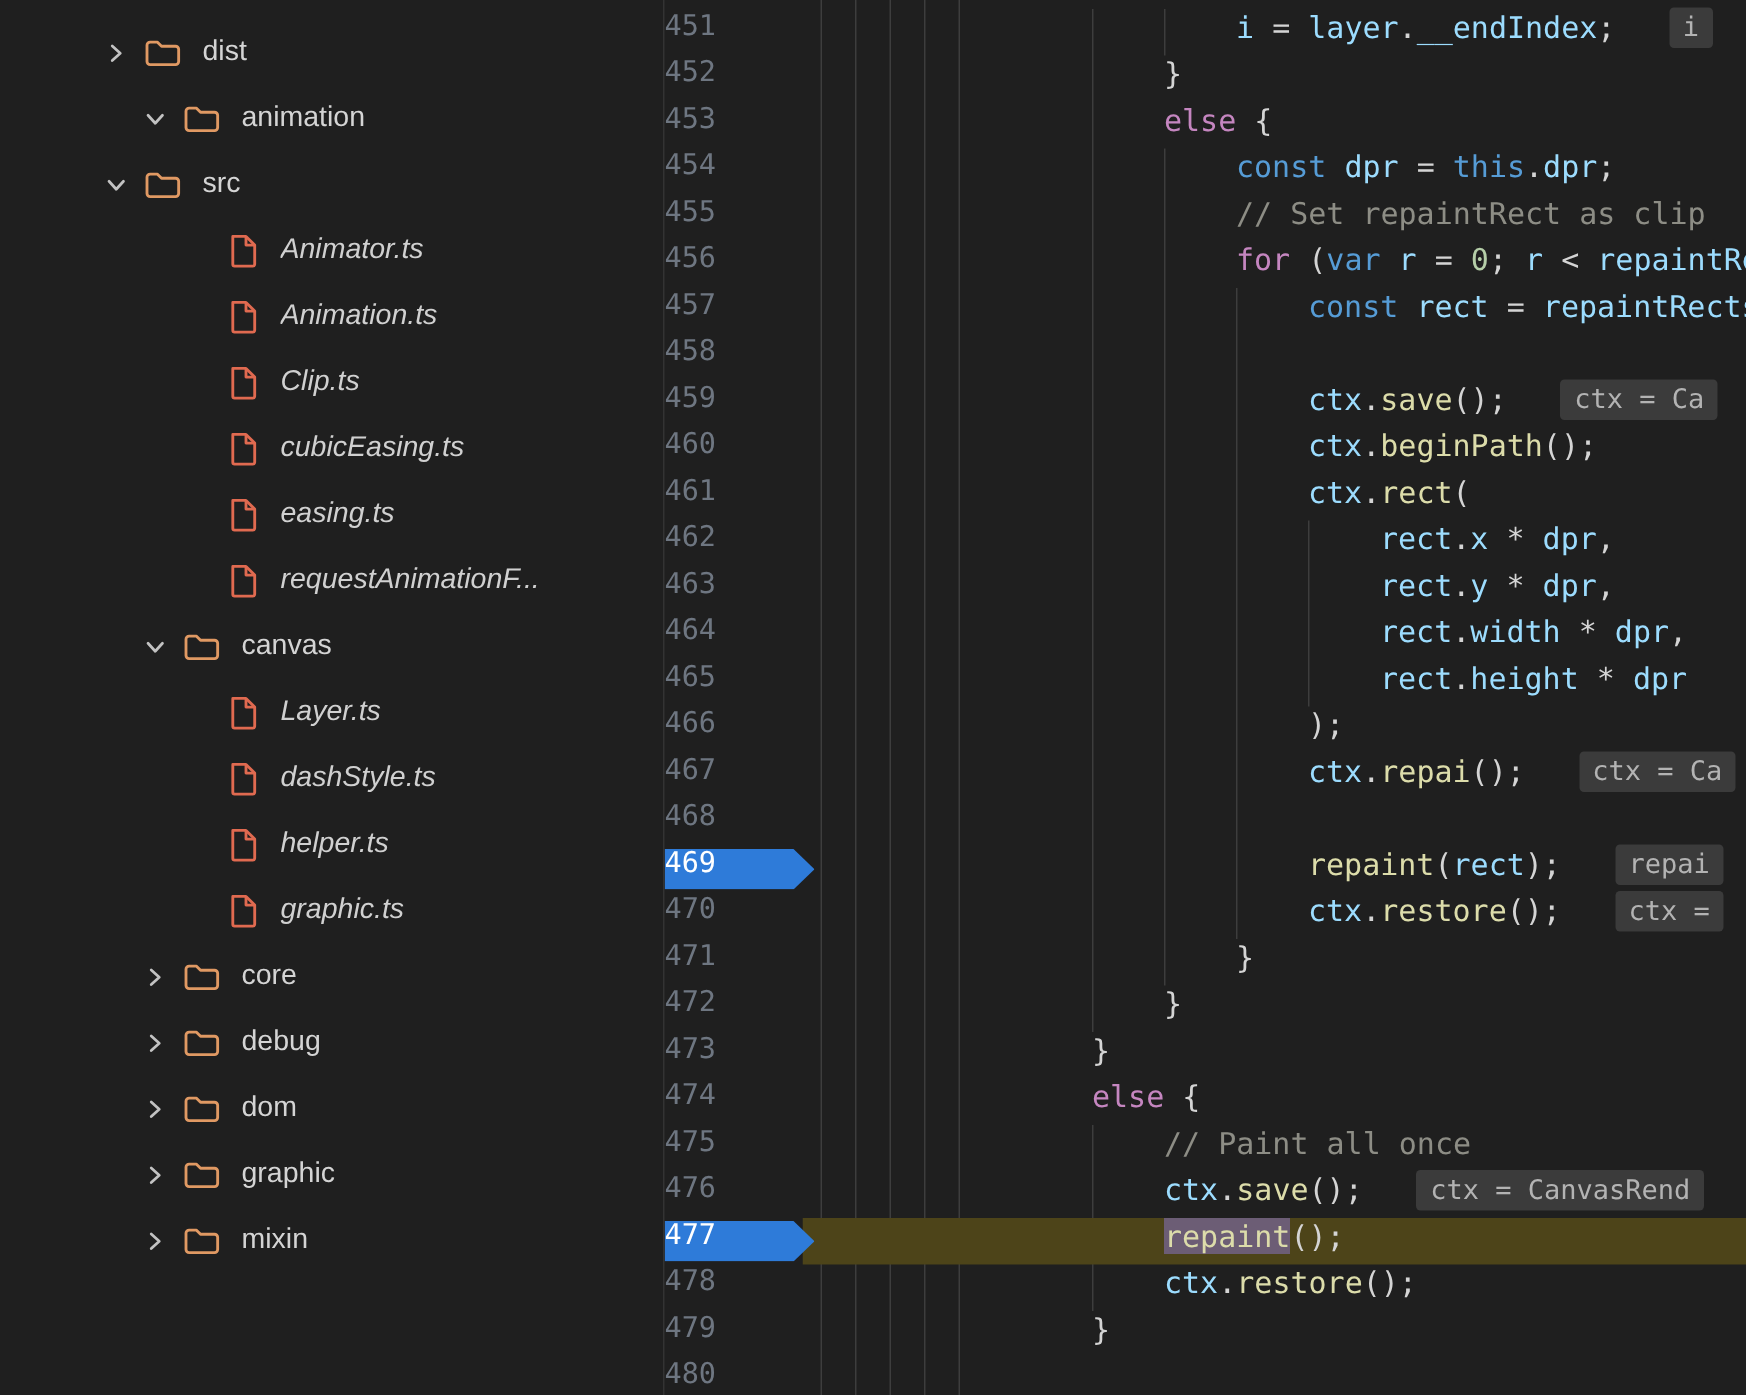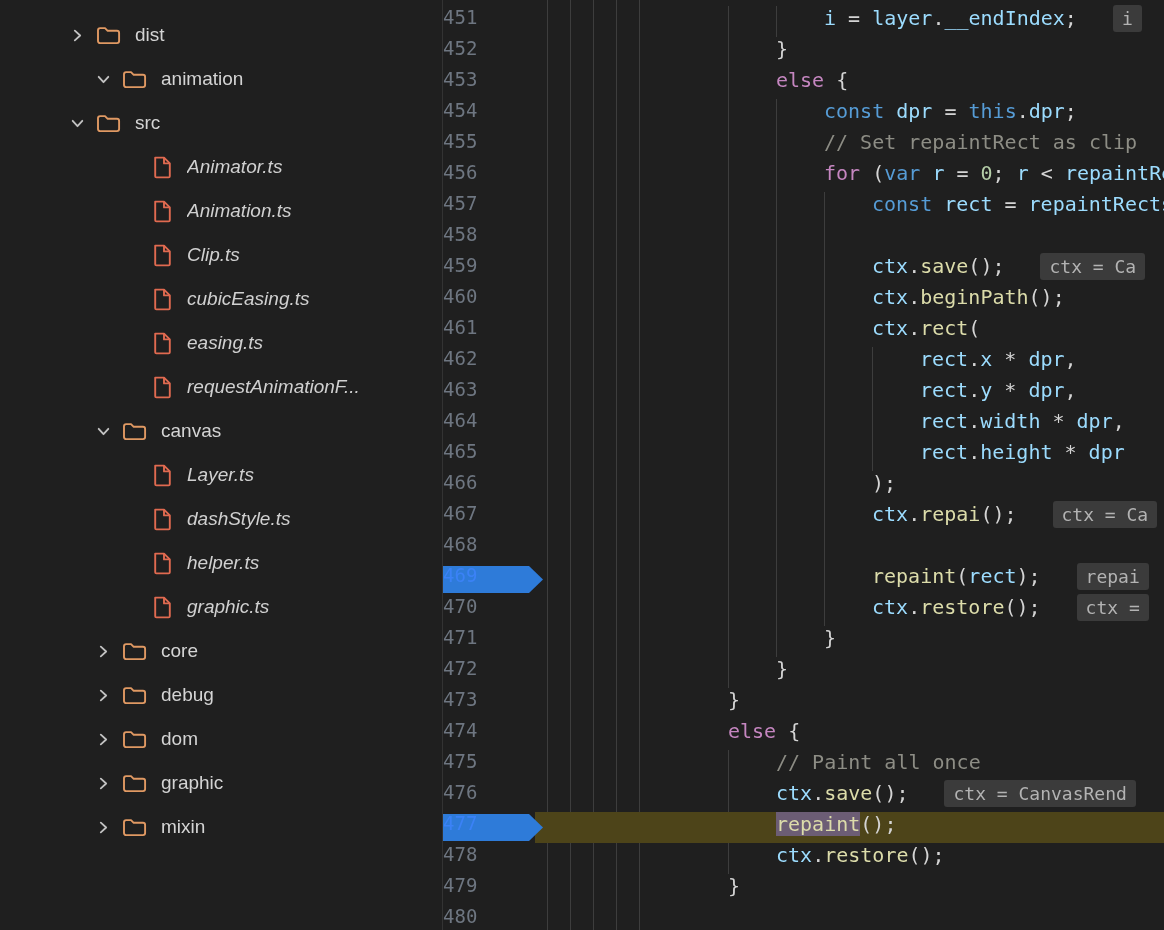--- a/index.html
+++ b/index.html
@@ -20,21 +20,21 @@
   .file.lvl3{padding-left:152px}
   .selected{background:var(--selected-row,#36363c);border-radius:0 8px 8px 0;margin-right:7px}
 
   
   #editor{flex:1;display:flex;height:100%;position:relative}
   #gutter{width:92px;flex:none;padding-top:6px;position:relative;z-index:2}
   .gut-row{position:relative;height:31px;line-height:31px;text-align:left;padding-right:15px;
            color:var(--line-number,#6e7681);font:19px "DejaVu Sans Mono",monospace;cursor:pointer}
   .gut-row .flag{position:absolute;left:0;top:2px;bottom:2px;right:-8px;background:var(--badge-blue,#2e7bd9);
            clip-path:polygon(0 0,86% 0,100% 50%,86% 100%,0 100%)}
-  .gut-row.badged{color:#3b82f6}
+  .gut-row.badged{color:#ffffff}
   .gut-row .n{position:relative}
 
   #code{flex:1;position:relative;overflow:hidden;padding-top:6px}
   .guide{position:absolute;width:1px;background:var(--indent-guide,#3d3d3d)}
   .code-row{position:relative;height:31px;line-height:31px;white-space:pre;
             font:20px "DejaVu Sans Mono",monospace;color:var(--syn-plain,#d4d4d4)}
   .code-row.debug{background:var(--debug-line-bg,#4d4419)}
   .tk.k{color:var(--syn-keyword,#C586C0)}
   .tk.b{color:var(--syn-keyword2,#569CD6)}
   .tk.v{color:var(--syn-variable,#9CDCFE)}

